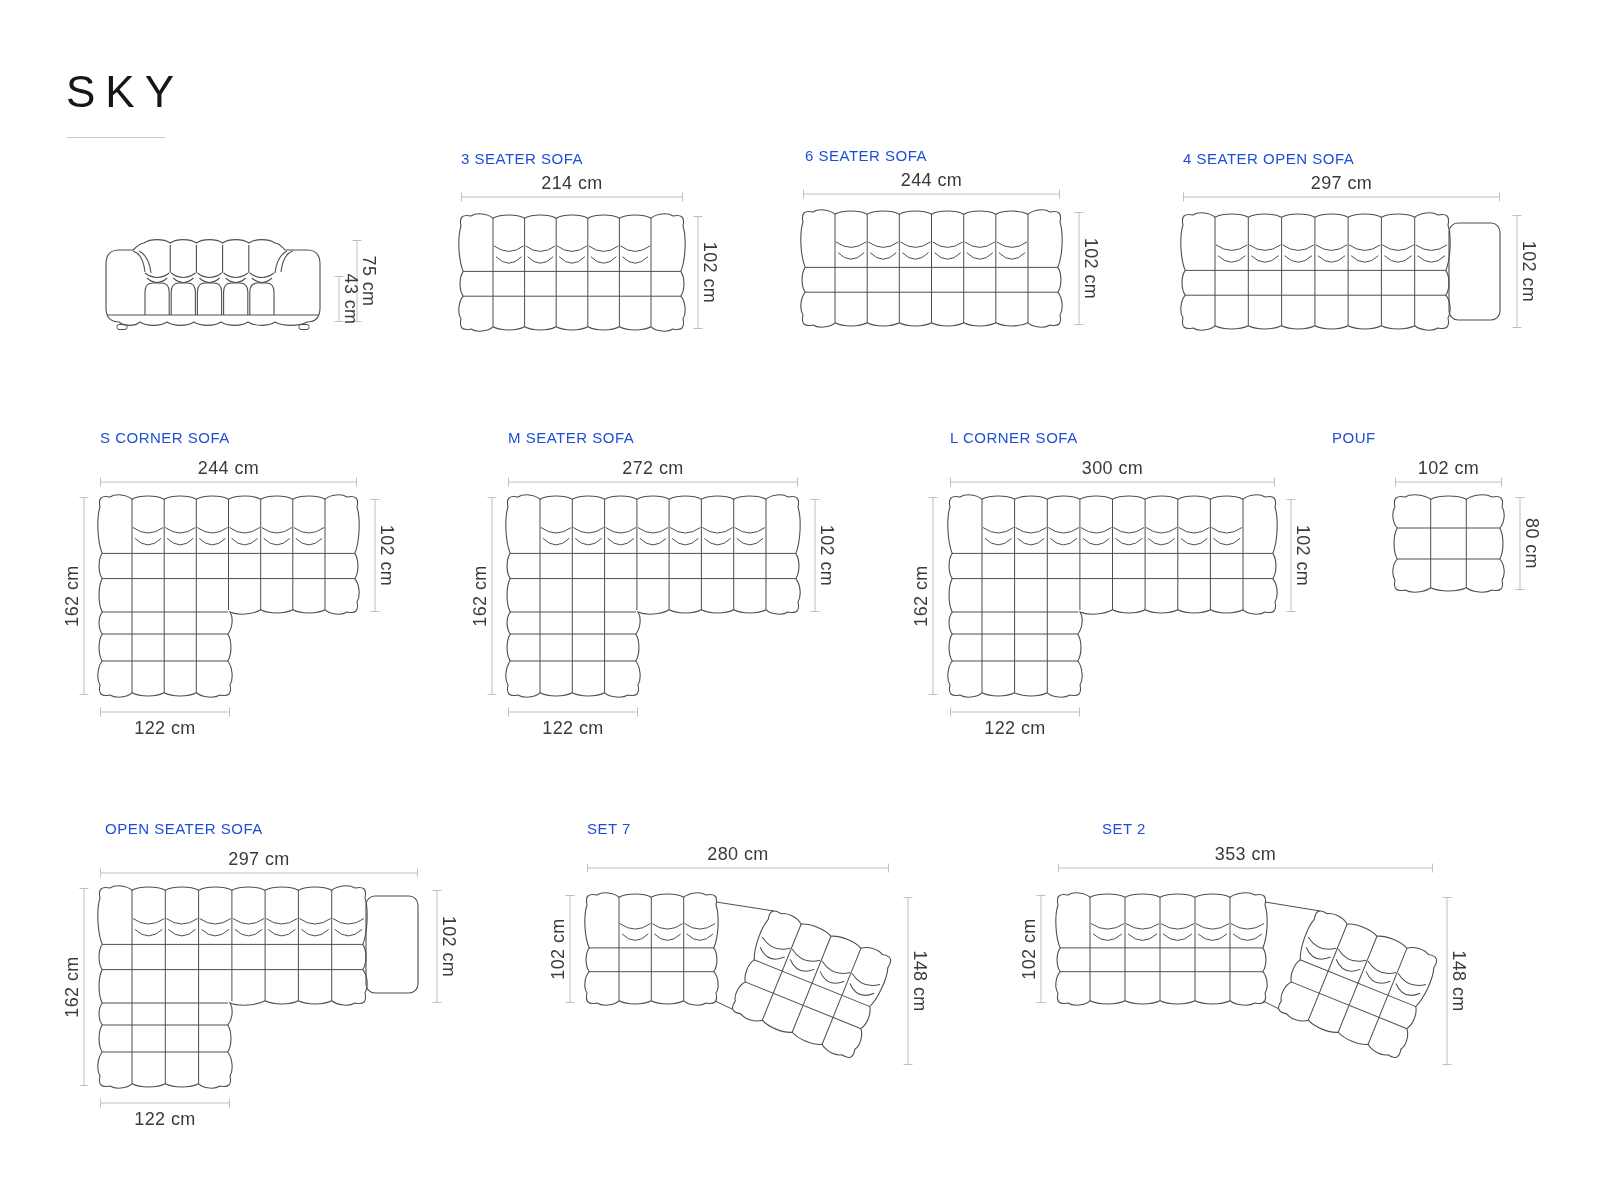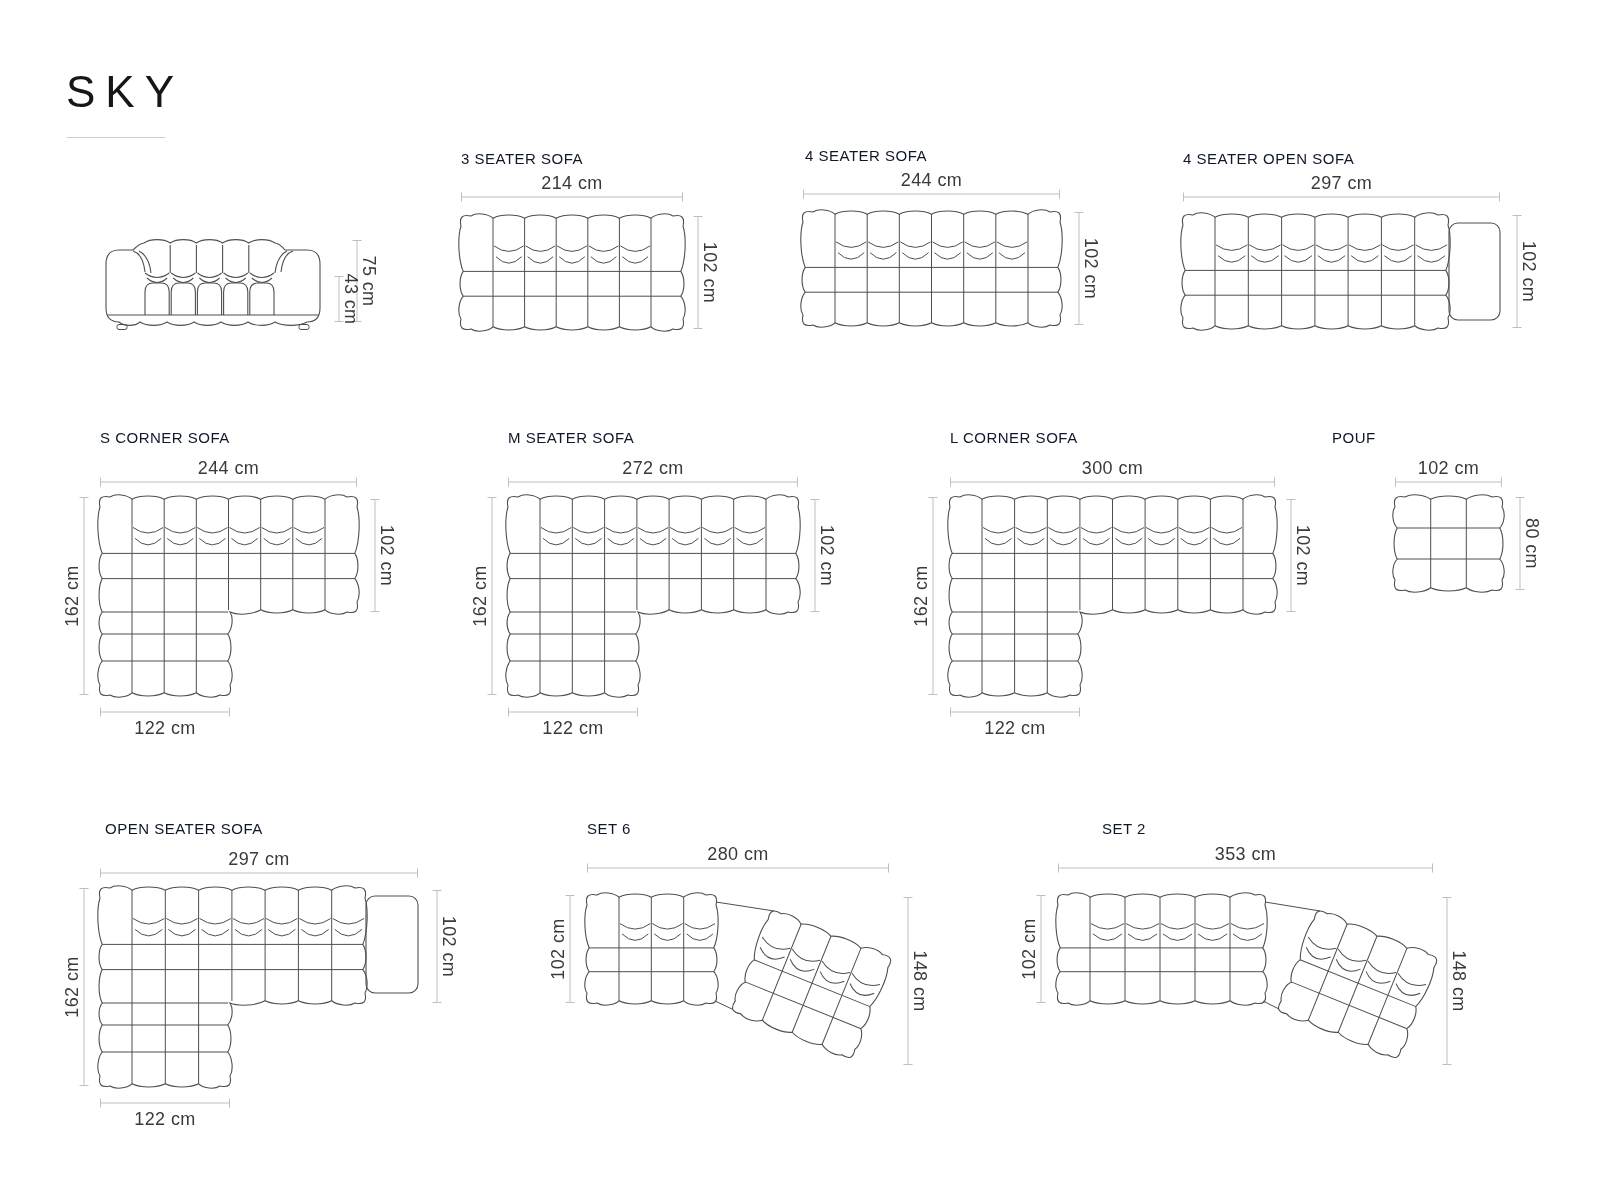--- a/index.html
+++ b/index.html
@@ -1,21 +1,21 @@
 <!DOCTYPE html>
 <html><head>
 <meta charset="utf-8">
 <style>
   html,body{margin:0;padding:0;background:#ffffff;}
   .stage{position:relative;width:1581px;height:1200px;background:#ffffff;overflow:hidden;
          font-family:"Liberation Sans",sans-serif;}
   .title{position:absolute;left:66px;top:70px;font-size:44px;font-weight:500;
          letter-spacing:10px;color:#161616;line-height:1;}
   .rule{position:absolute;left:67px;top:137px;width:98px;height:1px;background:#cccccc;}
-  .plabel{position:absolute;font-size:15px;color:#0f172a;letter-spacing:.5px;white-space:nowrap;}
+  .plabel{position:absolute;font-size:15px;color:#1d4ed8;letter-spacing:.5px;white-space:nowrap;}
   svg{position:absolute;left:0;top:0;}
   text.dimtext{font-family:"Liberation Sans",sans-serif;font-size:18px;fill:#3a3a3a;letter-spacing:.4px;}
 </style>
 </head>
 <body>
 
 <div class="stage">
   <div class="title">SKY</div>
   <div class="rule"></div>
 
@@ -280,22 +280,22 @@
       </g>
       <g>
         <line x1="1447" y1="897" x2="1447" y2="1065" stroke="#bfbfbf" stroke-width="1"></line>
         <line x1="1442.5" y1="897.5" x2="1451.5" y2="897.5" stroke="#bfbfbf" stroke-width="1"></line>
         <line x1="1442.5" y1="1064.5" x2="1451.5" y2="1064.5" stroke="#bfbfbf" stroke-width="1"></line>
         <text x="1459" y="981" transform="rotate(90 1459 981)" text-anchor="middle" dominant-baseline="central" class="dimtext">148 cm</text>
       </g>
     </svg>
 
   <div class="plabel" style="left:461px;top:150px">3 SEATER SOFA</div>
-  <div class="plabel" style="left:805px;top:147px">4 SEATER SOFA</div>
+  <div class="plabel" style="left:805px;top:147px">6 SEATER SOFA</div>
   <div class="plabel" style="left:1183px;top:150px">4 SEATER OPEN SOFA</div>
   <div class="plabel" style="left:100px;top:429px">S CORNER SOFA</div>
   <div class="plabel" style="left:508px;top:429px">M SEATER SOFA</div>
   <div class="plabel" style="left:950px;top:429px">L CORNER SOFA</div>
   <div class="plabel" style="left:1332px;top:429px">POUF</div>
   <div class="plabel" style="left:105px;top:820px">OPEN SEATER SOFA</div>
-  <div class="plabel" style="left:587px;top:820px">SET 6</div>
+  <div class="plabel" style="left:587px;top:820px">SET 7</div>
   <div class="plabel" style="left:1102px;top:820px">SET 2</div>
 </div>
 
 </body></html>

